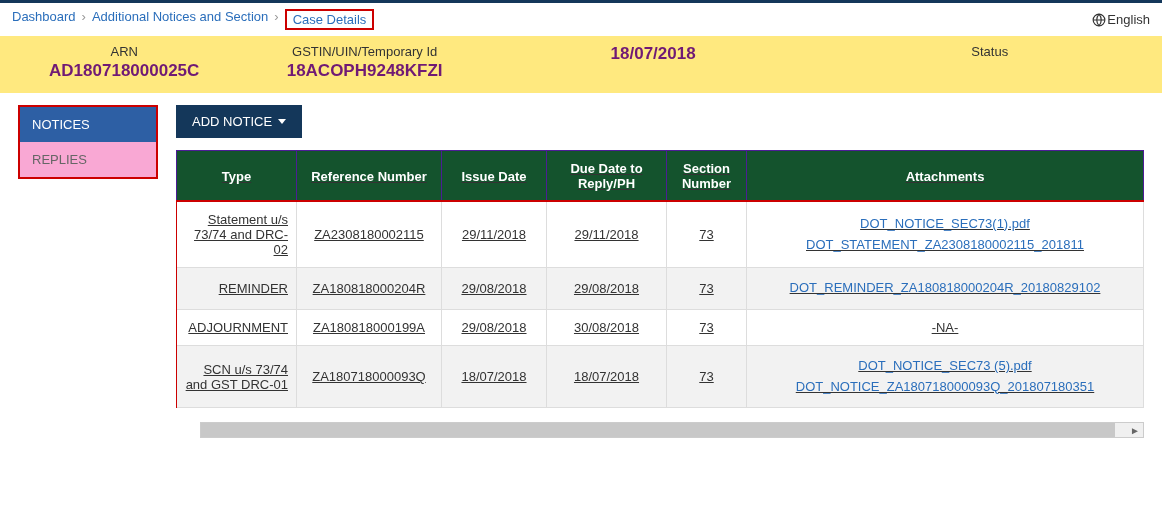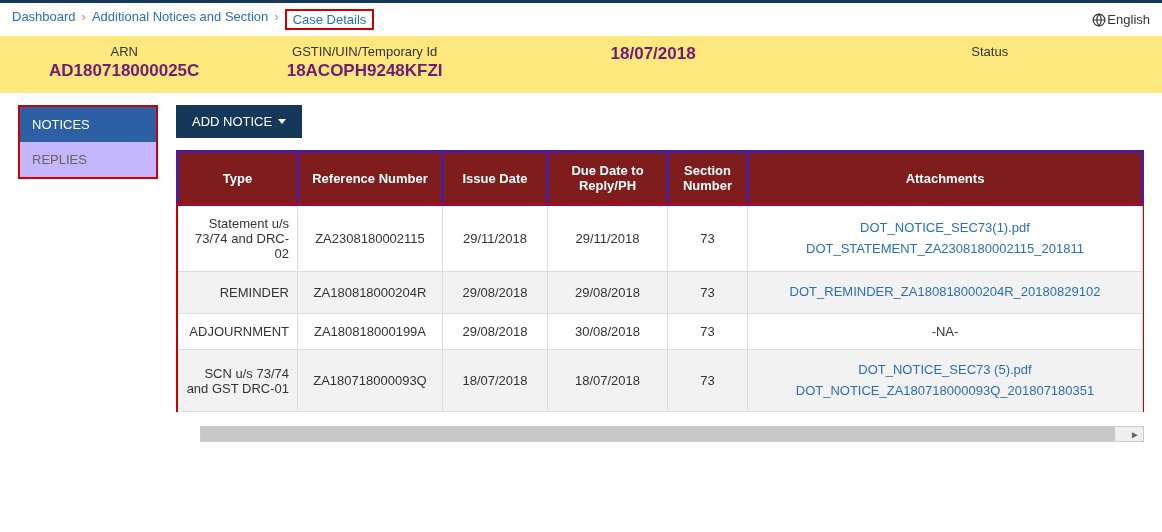--- a/index.html
+++ b/index.html
@@ -42,40 +42,41 @@
 
     .content-area {
       display: flex;
       padding: 12px 18px 0 18px;
       gap: 18px;
       align-items: flex-start;
     }
     .sidebar {
       width: 140px;
       border: 2px solid #c00;
-      background: #c4b5fd;
+      background: #f9a8d4;
     }
     .sidebar-item {
       padding: 10px 12px;
       border-bottom: 1px solid #ddd;
       color: #666;
       cursor: pointer;
       font-size: 13px;
     }
     .sidebar-item.active {
       background: #2d5fa4;
       color: #fff;
       font-weight: normal;
       border-bottom: none;
     }
     .sidebar-item:last-child { border-bottom: none; }
 
     .main {
       flex: 1;
       min-width: 0;
+      text-decoration: underline;
     }
     .add-notice-btn {
       background: #14375a;
       color: #fff;
       border: none;
       padding: 9px 16px;
       font-size: 13px;
       cursor: pointer;
       display: inline-flex;
       align-items: center;
@@ -91,26 +92,26 @@
 
     .table-wrap {
       overflow-x: auto;
     }
     table {
       border-collapse: collapse;
       width: 100%;
       min-width: 940px;
     }
     thead th {
-      background: #7f1d1d;
+      background: #14532d;
       color: #fff;
       font-weight: bold;
       text-align: center;
       padding: 10px 8px;
-      border: 3px solid #4c1d95;
+      border: 1px solid #4c1d95;
       font-size: 13px;
       vertical-align: middle;
     }
     tbody {
       outline: 2px solid #c00;
     }
     tbody td {
       border: 1px solid #ddd;
       padding: 10px 8px;
       text-align: center;

